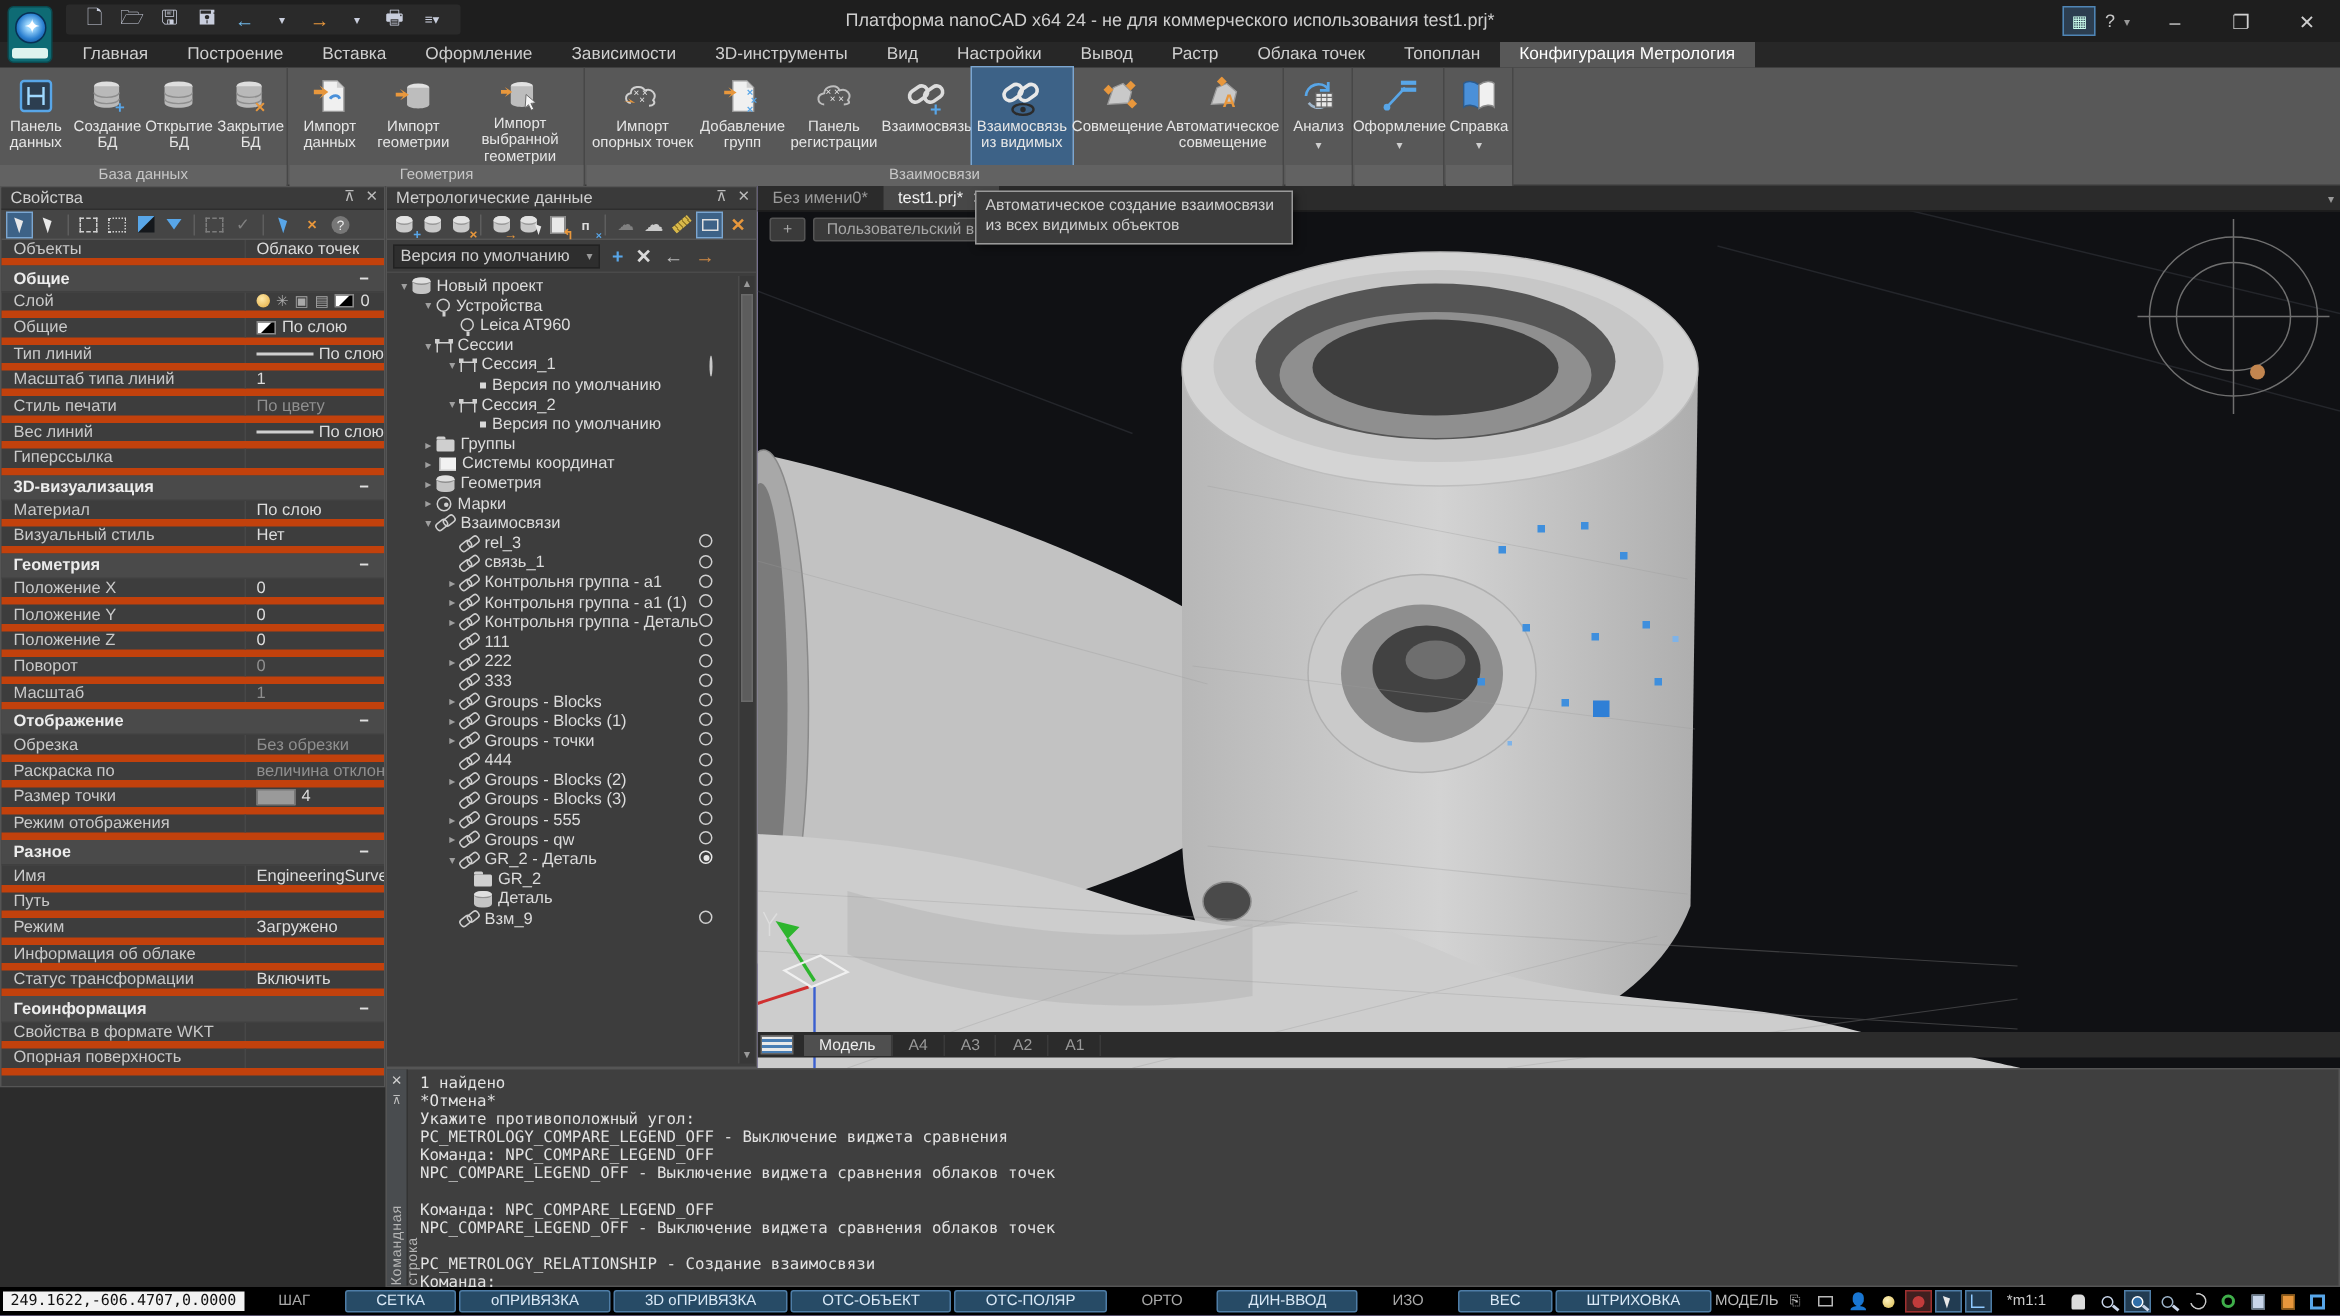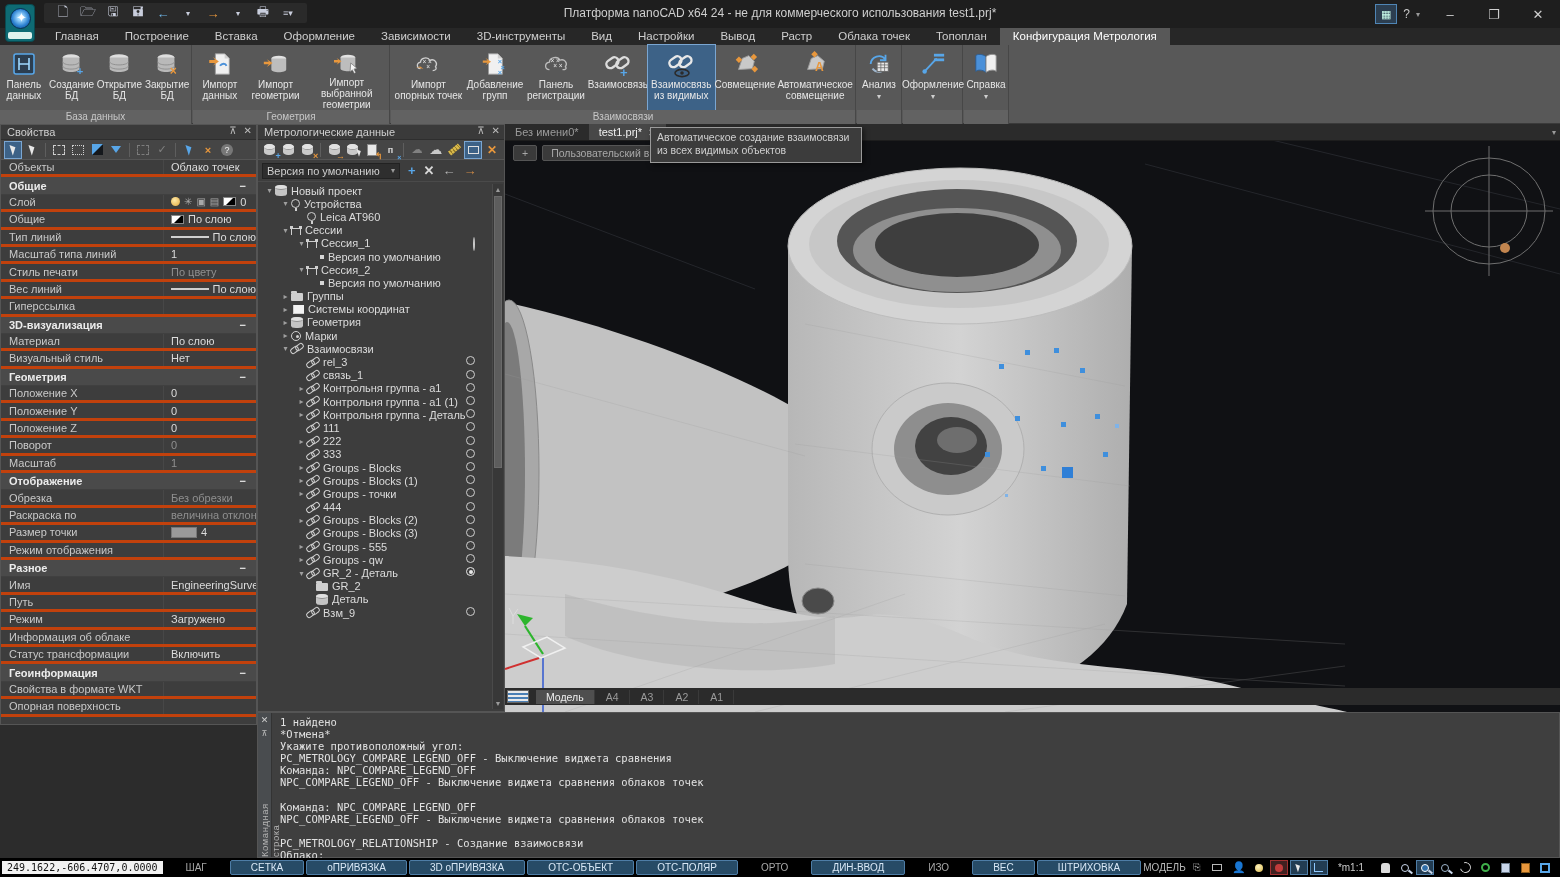--- a/index.html
+++ b/index.html
@@ -51,21 +51,21 @@
   
   .cyl{width:11px;height:11px;background:#c9c9c9;border-radius:5px/3px;position:relative}
   .cyl::before{content:"";position:absolute;left:0;top:0;width:11px;height:5px;border-radius:50%;background:#e2e2e2;border-bottom:1px solid #9a9a9a}
   .cylbadge{position:absolute;right:-3px;bottom:-3px;font-size:9px;font-weight:bold}
   .cursor-sh{width:0;height:0;border-left:5px solid #e8e8e8;border-top:4px solid transparent;border-bottom:7px solid transparent;transform:rotate(-18deg)}
   .dashedrect{width:12px;height:10px;border:1px dashed #cfcfcf}
   .funnel{width:0;height:0;border-left:5px solid transparent;border-right:5px solid transparent;border-top:7px solid #58a6e8}
   .fliptri{width:0;height:0;border-left:11px solid #58a6e8;border-bottom:11px solid #15181c}
 
   
-  .prow{display:flex;height:17.4px;border-bottom:3px solid #c2410c;align-items:center}
+  .prow{display:flex;height:17.4px;border-bottom:5px solid #c2410c;align-items:center}
   .prow .pl{width:163px;padding-left:8px;color:#c9c9c9;border-right:1px solid #474747;height:100%;display:flex;align-items:center;overflow:hidden;white-space:nowrap}
   .prow .pv{flex:1;padding-left:7px;color:#dcdcdc;display:flex;align-items:center;gap:4px;overflow:hidden;white-space:nowrap}
   .prow .pv.dim{color:#8f8f8f}
   .prow.sec{background:#4a4a4a;border-bottom:1px solid #404040}
   .prow.sec .pl{width:auto;border-right:none;color:#ececec;font-weight:bold}
   .prow.sec .minus{position:absolute;right:10px;color:#e0e0e0;font-weight:bold}
   .sw-bw{width:13px;height:9px;background:linear-gradient(135deg,#fff 49%,#000 51%);border:1px solid #888}
   .sw-gray{width:26px;height:11px;background:#9a9a9a;border:1px solid #777}
   .lineseg{flex:1;max-width:55px;height:0;border-top:2px solid #cfcfcf}
   .bulb{width:9px;height:9px;border-radius:50%;background:radial-gradient(circle at 40% 35%,#ffe9a8,#e2a93c)}
@@ -1008,21 +1008,21 @@
     <div>*Отмена*</div>
     <div>Укажите противоположный угол:</div>
     <div>PC_METROLOGY_COMPARE_LEGEND_OFF - Выключение виджета сравнения</div>
     <div>Команда: NPC_COMPARE_LEGEND_OFF</div>
     <div>NPC_COMPARE_LEGEND_OFF - Выключение виджета сравнения облаков точек</div>
     <div></div>
     <div>Команда: NPC_COMPARE_LEGEND_OFF</div>
     <div>NPC_COMPARE_LEGEND_OFF - Выключение виджета сравнения облаков точек</div>
     <div></div>
     <div>PC_METROLOGY_RELATIONSHIP - Создание взаимосвязи</div>
-    <div>Облако:</div>
+    <div>Команда:</div>
   </div>
 </div>
 
 <div class="statusbar">
   <span class="coords">249.1622,-606.4707,0.0000</span>
   <span class="tgl">ШАГ</span>
   <span class="tgl on">СЕТКА</span>
   <span class="tgl on">оПРИВЯЗКА</span>
   <span class="tgl on">3D оПРИВЯЗКА</span>
   <span class="tgl on">ОТС-ОБЪЕКТ</span>

